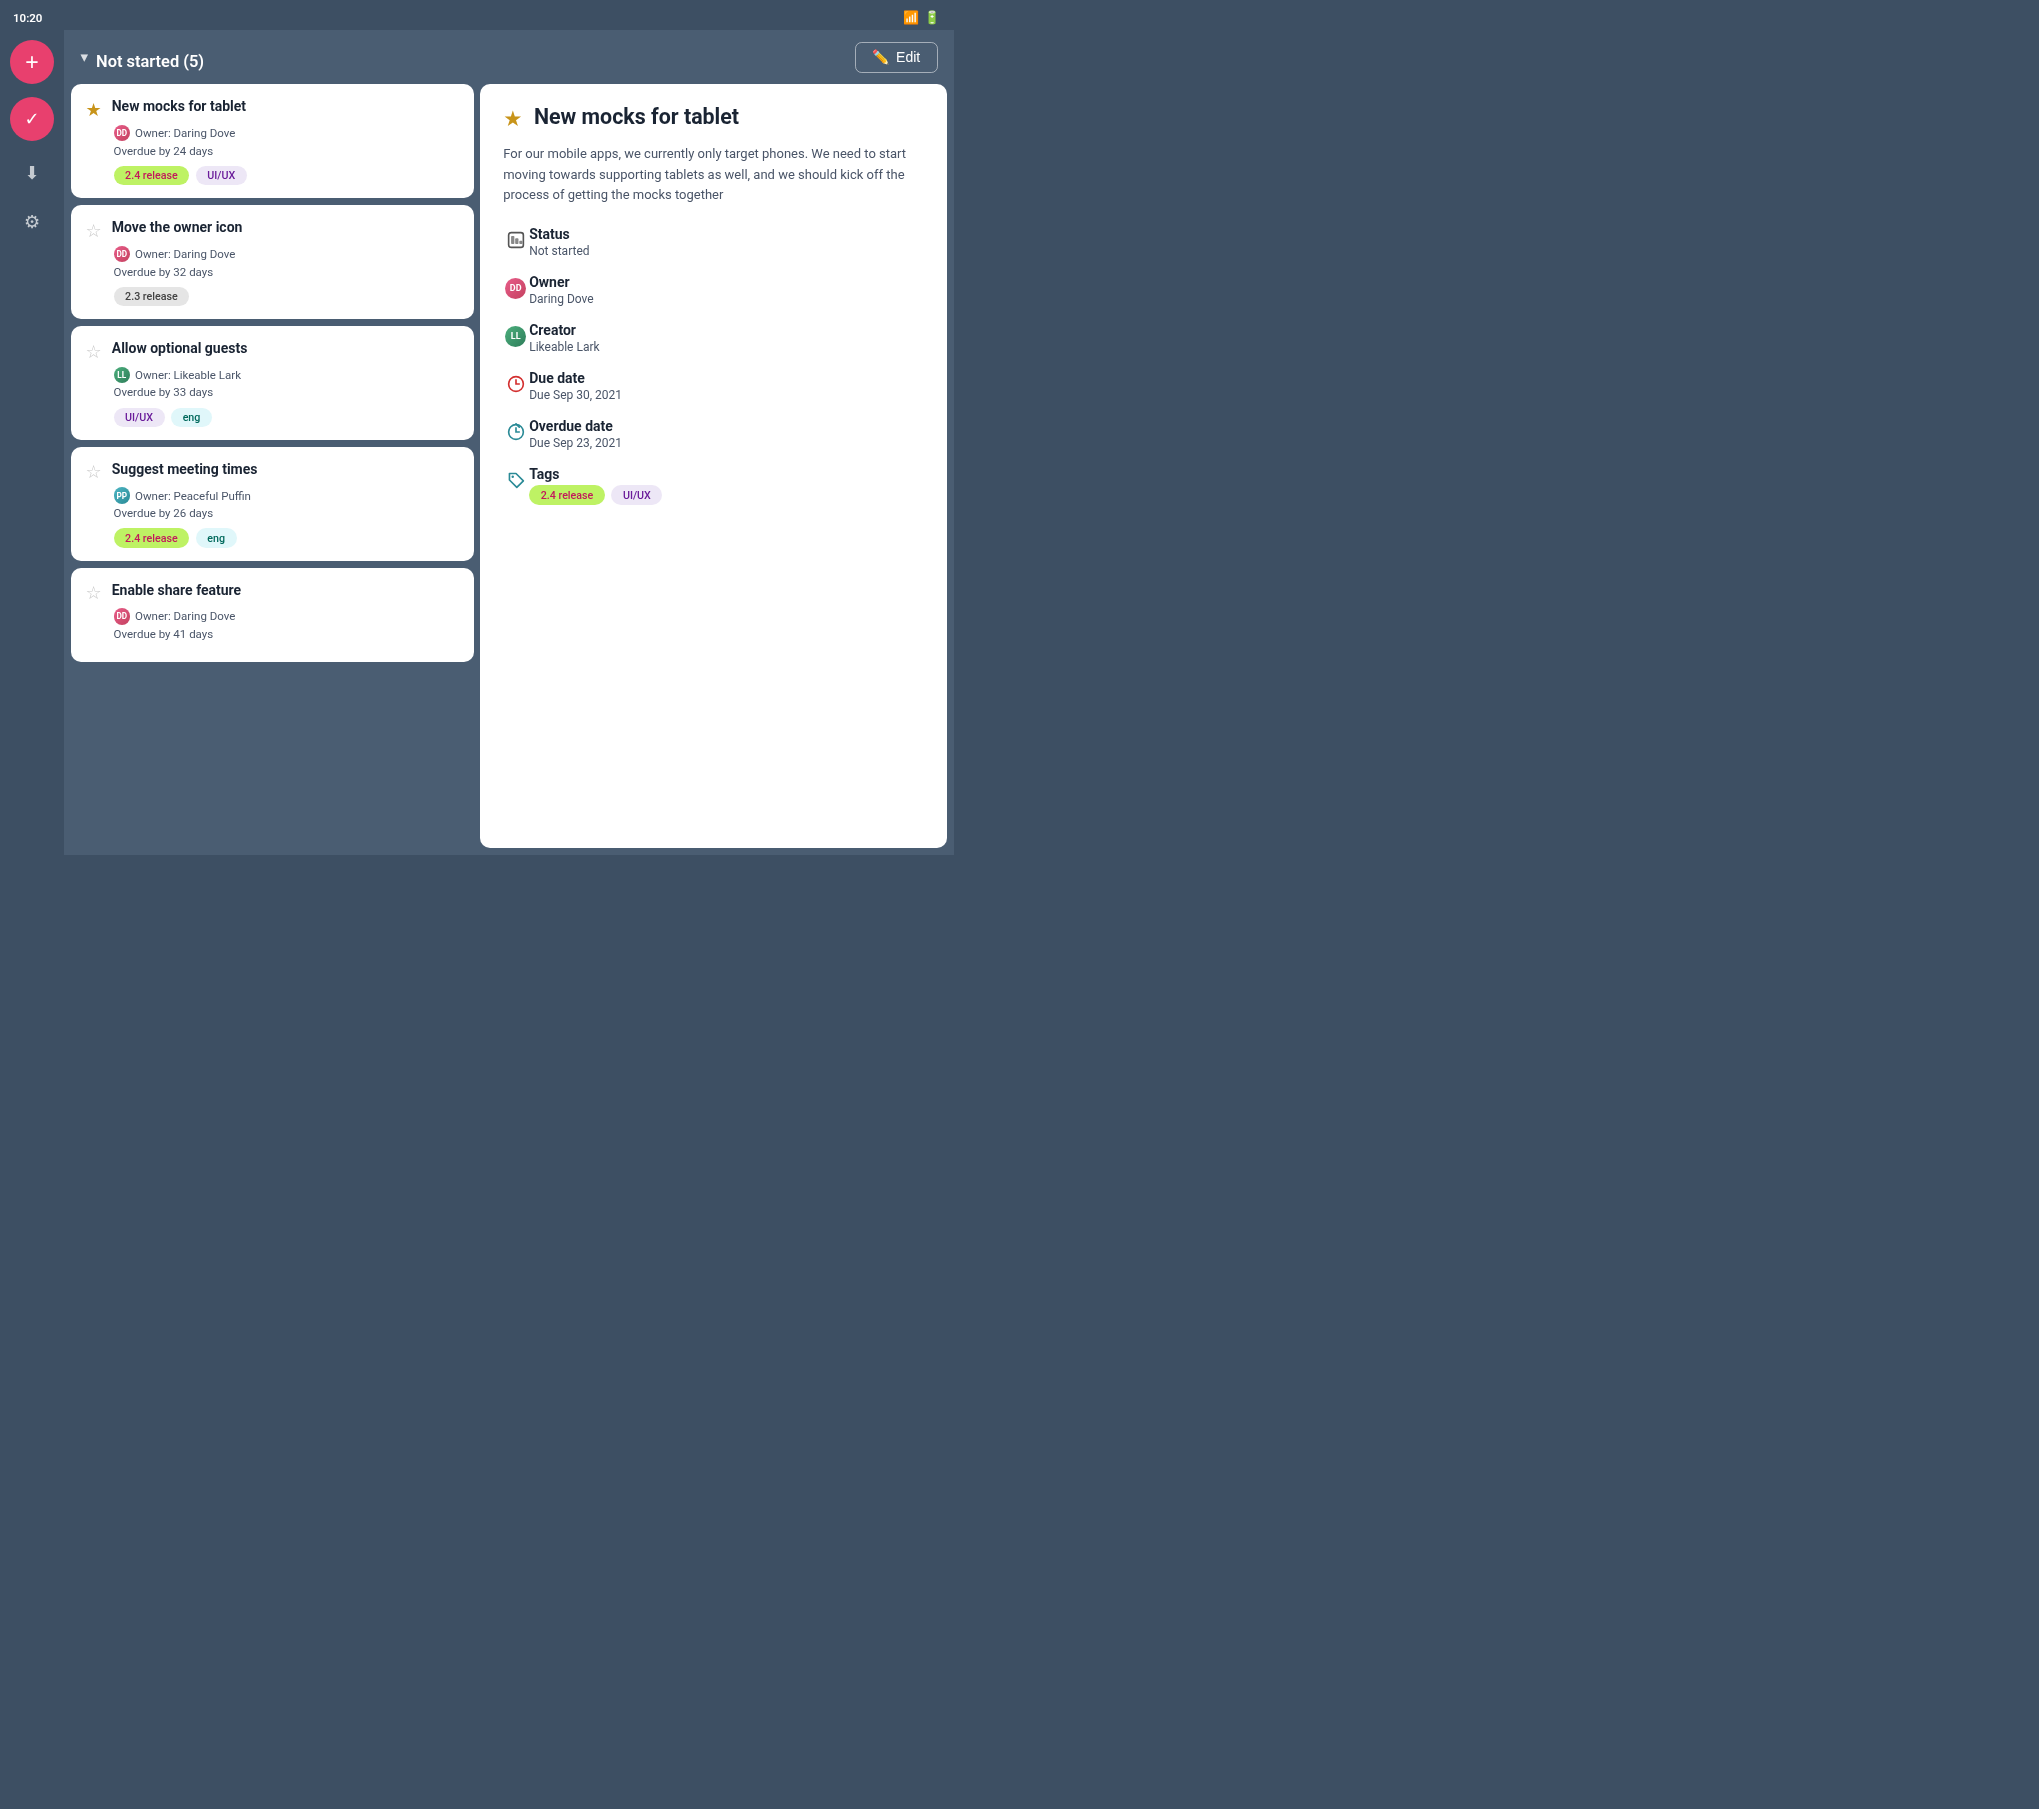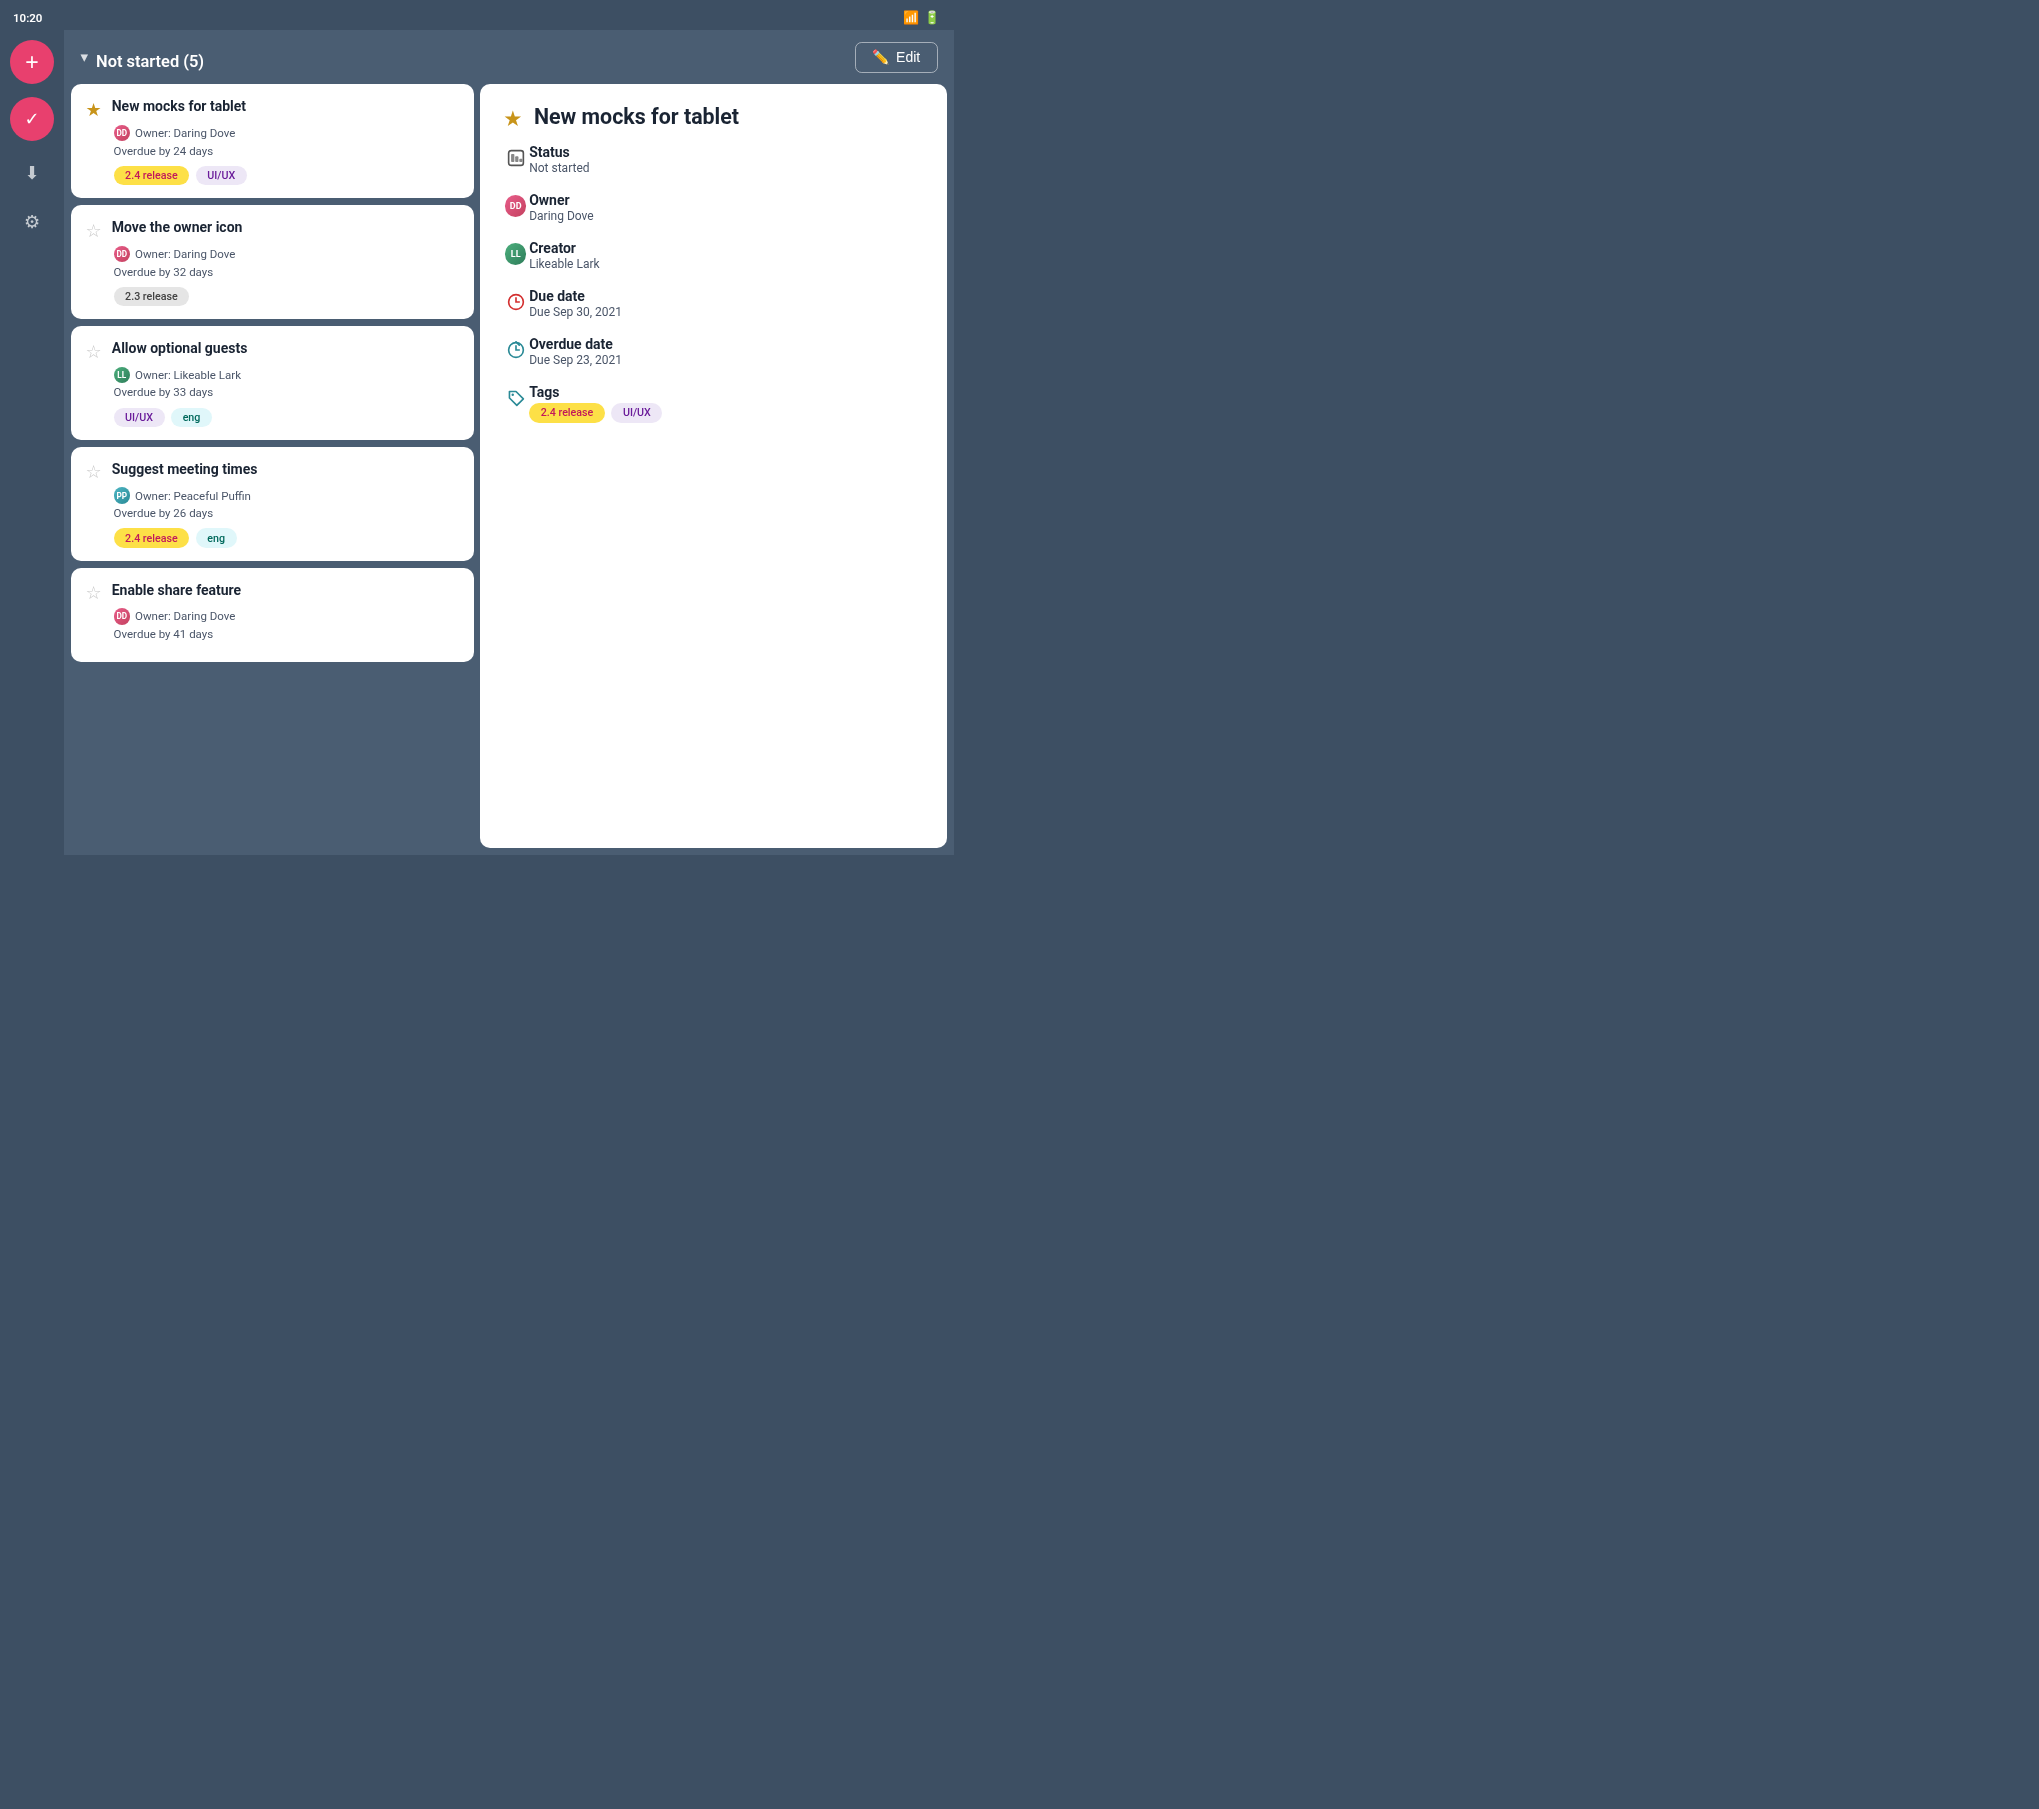--- a/index.html
+++ b/index.html
@@ -214,21 +214,21 @@
       display: flex;
       gap: 6.6px;
       flex-wrap: wrap;
     }
     .tag {
       padding: 3.3px 11.5px;
       border-radius: 16.4px;
       font-size: 10.7px;
       font-weight: 500;
     }
-    .tag-pink { background: #fde047; color: #c2185b; }
+    .tag-pink { background: #bef264; color: #c2185b; }
     .tag-purple { background: #ede7f6; color: #6a1b9a; }
     .tag-gray { background: #e5e5e5; color: #424242; }
     .tag-cyan { background: #e0f7fa; color: #00695c; }
 
     
     .task-detail-panel {
       flex: 1;
       background: white;
       border-radius: 10px;
       overflow-y: auto;
@@ -443,20 +443,21 @@
 
       </div>
 
       <div class="task-detail-panel">
 
         <div class="detail-title-row">
           <span class="detail-star">★</span>
           <h2 class="detail-title">New mocks for tablet</h2>
         </div>
 
+        <p class="detail-description">For our mobile apps, we currently only target phones. We need to start moving towards supporting tablets as well, and we should kick off the process of getting the mocks together</p>
 
         <div class="detail-field">
           <div class="detail-field-icon">
             <svg width="18" height="18" viewBox="0 0 22 22" fill="none" xmlns="http://www.w3.org/2000/svg">
               <rect x="2" y="2" width="18" height="18" rx="3" stroke="#555" stroke-width="2"></rect>
               <rect x="5" y="6" width="4" height="10" fill="#888" rx="1"></rect>
               <rect x="10" y="9" width="4" height="7" fill="#888" rx="1"></rect>
               <rect x="15" y="12" width="4" height="4" fill="#888" rx="1"></rect>
             </svg>
           </div>

